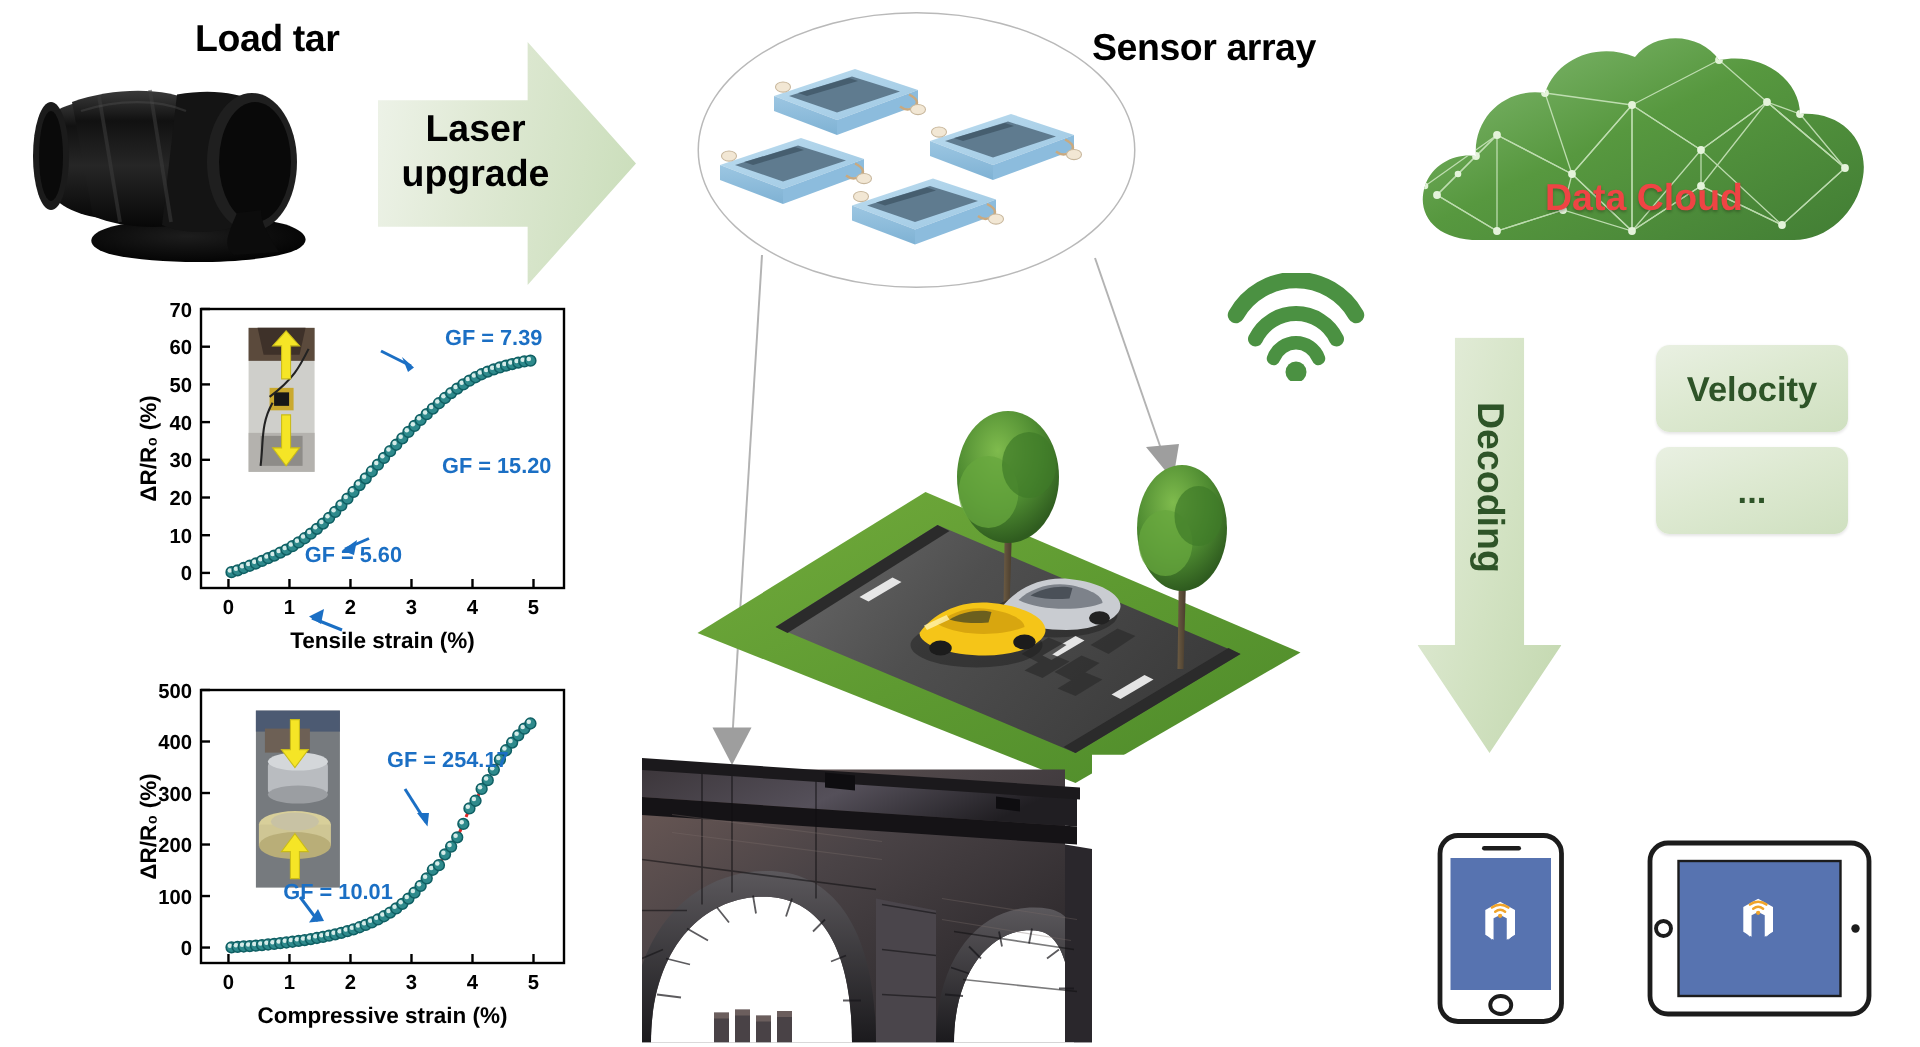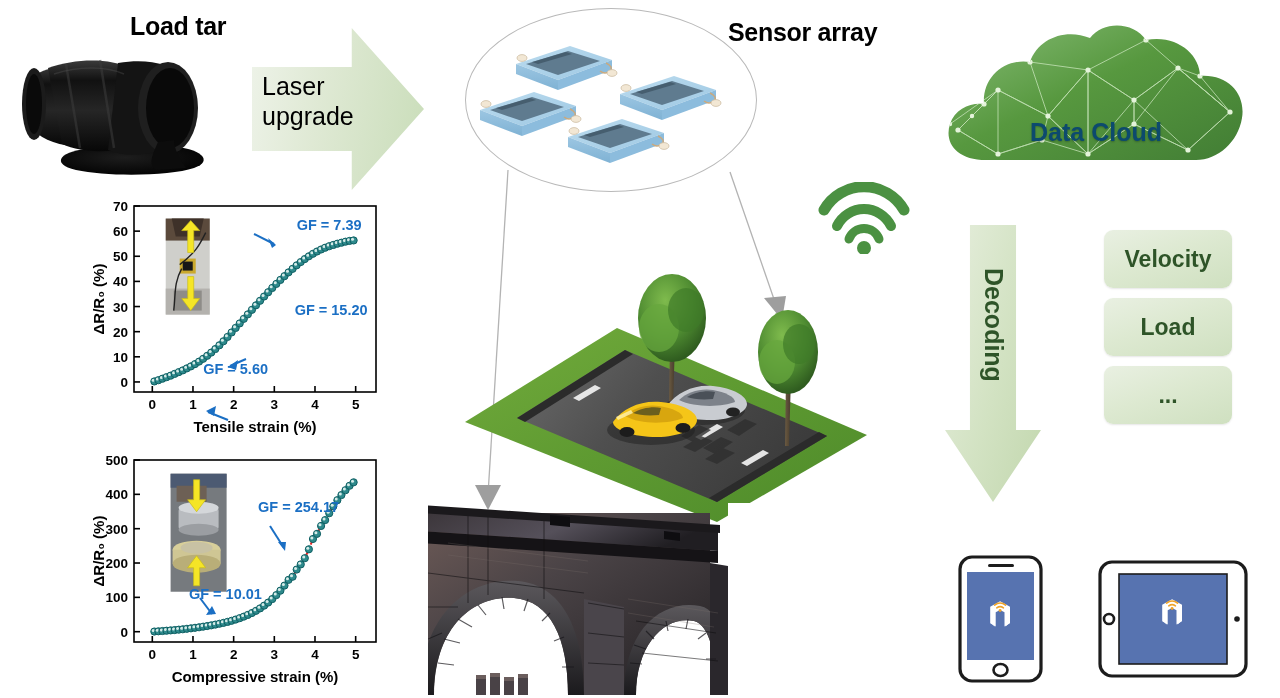--- a/index.html
+++ b/index.html
@@ -12,38 +12,38 @@
   #coal-tar-title{left:130px;top:12px;font-size:25px;}
   #tar-drum{left:18px;top:30px;width:230px;height:150px;}
 
   
   #laser-arrow{left:252px;top:28px;width:172px;height:162px;}
   #laser-arrow .shape{width:100%;height:100%;
       background:linear-gradient(100deg,#eef3e9 0%,#dfe9d4 40%,#c9ddb9 100%);
       -webkit-clip-path:polygon(0% 24%,58% 24%,58% 0%,100% 50%,58% 100%,58% 76%,0% 76%);
       clip-path:polygon(0% 24%,58% 24%,58% 0%,100% 50%,58% 100%,58% 76%,0% 76%);}
   #laser-arrow .lbl{position:absolute;left:10px;top:44px;width:110px;
-      font-size:25px;font-weight:normal;line-height:1.18;text-align:left;}
+      font-size:25px;font-weight:bold;line-height:1.18;text-align:center;}
 
   
   #sensor-title{left:728px;top:18px;font-size:25px;text-align:right;}
   #sensor-circle{left:465px;top:8px;width:290px;height:182px;border:1.3px solid #b9b9b9;
       border-radius:50%;background:#fff;}
   #sensor-stage{left:470px;top:24px;width:280px;height:160px;}
 
   
   #connectors{left:430px;top:150px;width:470px;height:400px;}
 
   
   #wifi-icon{left:812px;top:182px;width:104px;height:72px;}
 
   
   #data-cloud{left:938px;top:20px;width:316px;height:152px;}
   #data-cloud .cloudlbl{position:absolute;left:0;top:98px;width:100%;text-align:center;
-      color:#0c4a6e;font-size:25px;font-weight:bold;text-shadow:0 1px 2px rgba(0,0,0,.25);}
+      color:#ef4444;font-size:25px;font-weight:bold;text-shadow:0 1px 2px rgba(0,0,0,.25);}
 
   
   #decoding-arrow{left:945px;top:225px;width:96px;height:277px;}
   #decoding-arrow .shape{width:100%;height:100%;
       background:linear-gradient(105deg,#e6eedd 0%,#d2e2c2 55%,#c2d7ae 100%);
       -webkit-clip-path:polygon(26% 0%,74% 0%,74% 74%,100% 74%,50% 100%,0% 74%,26% 74%);
       clip-path:polygon(26% 0%,74% 0%,74% 74%,100% 74%,50% 100%,0% 74%,26% 74%);}
   #decoding-arrow .lbl{position:absolute;left:0;top:0;width:100%;height:200px;
       display:flex;align-items:center;justify-content:center;}
   #decoding-arrow .lbl span{writing-mode:vertical-rl;font-size:25px;font-weight:bold;
@@ -251,23 +251,20 @@
 <div class="abs" id="decoding-arrow">
   <div class="shape"></div>
   <div class="lbl">
     <span>Decoding</span>
   </div>
 </div>
 
 <div class="abs" id="decode-list">
   <div class="decode-box">
     <span>Velocity</span>
-  </div>
-  <div class="decode-box">
-    <span>Load</span>
   </div>
   <div class="decode-box">
     <span>...</span>
   </div>
 </div>
 
 <div class="abs" id="phone-device">
   <svg viewBox="0 0 85 128" width="85" height="128">
     <rect x="2" y="2" width="81" height="124" rx="12" fill="#fff" stroke="#1c1c1c" stroke-width="3.2"></rect>
     <rect x="9" y="17" width="67" height="88" fill="#5773b0"></rect>

